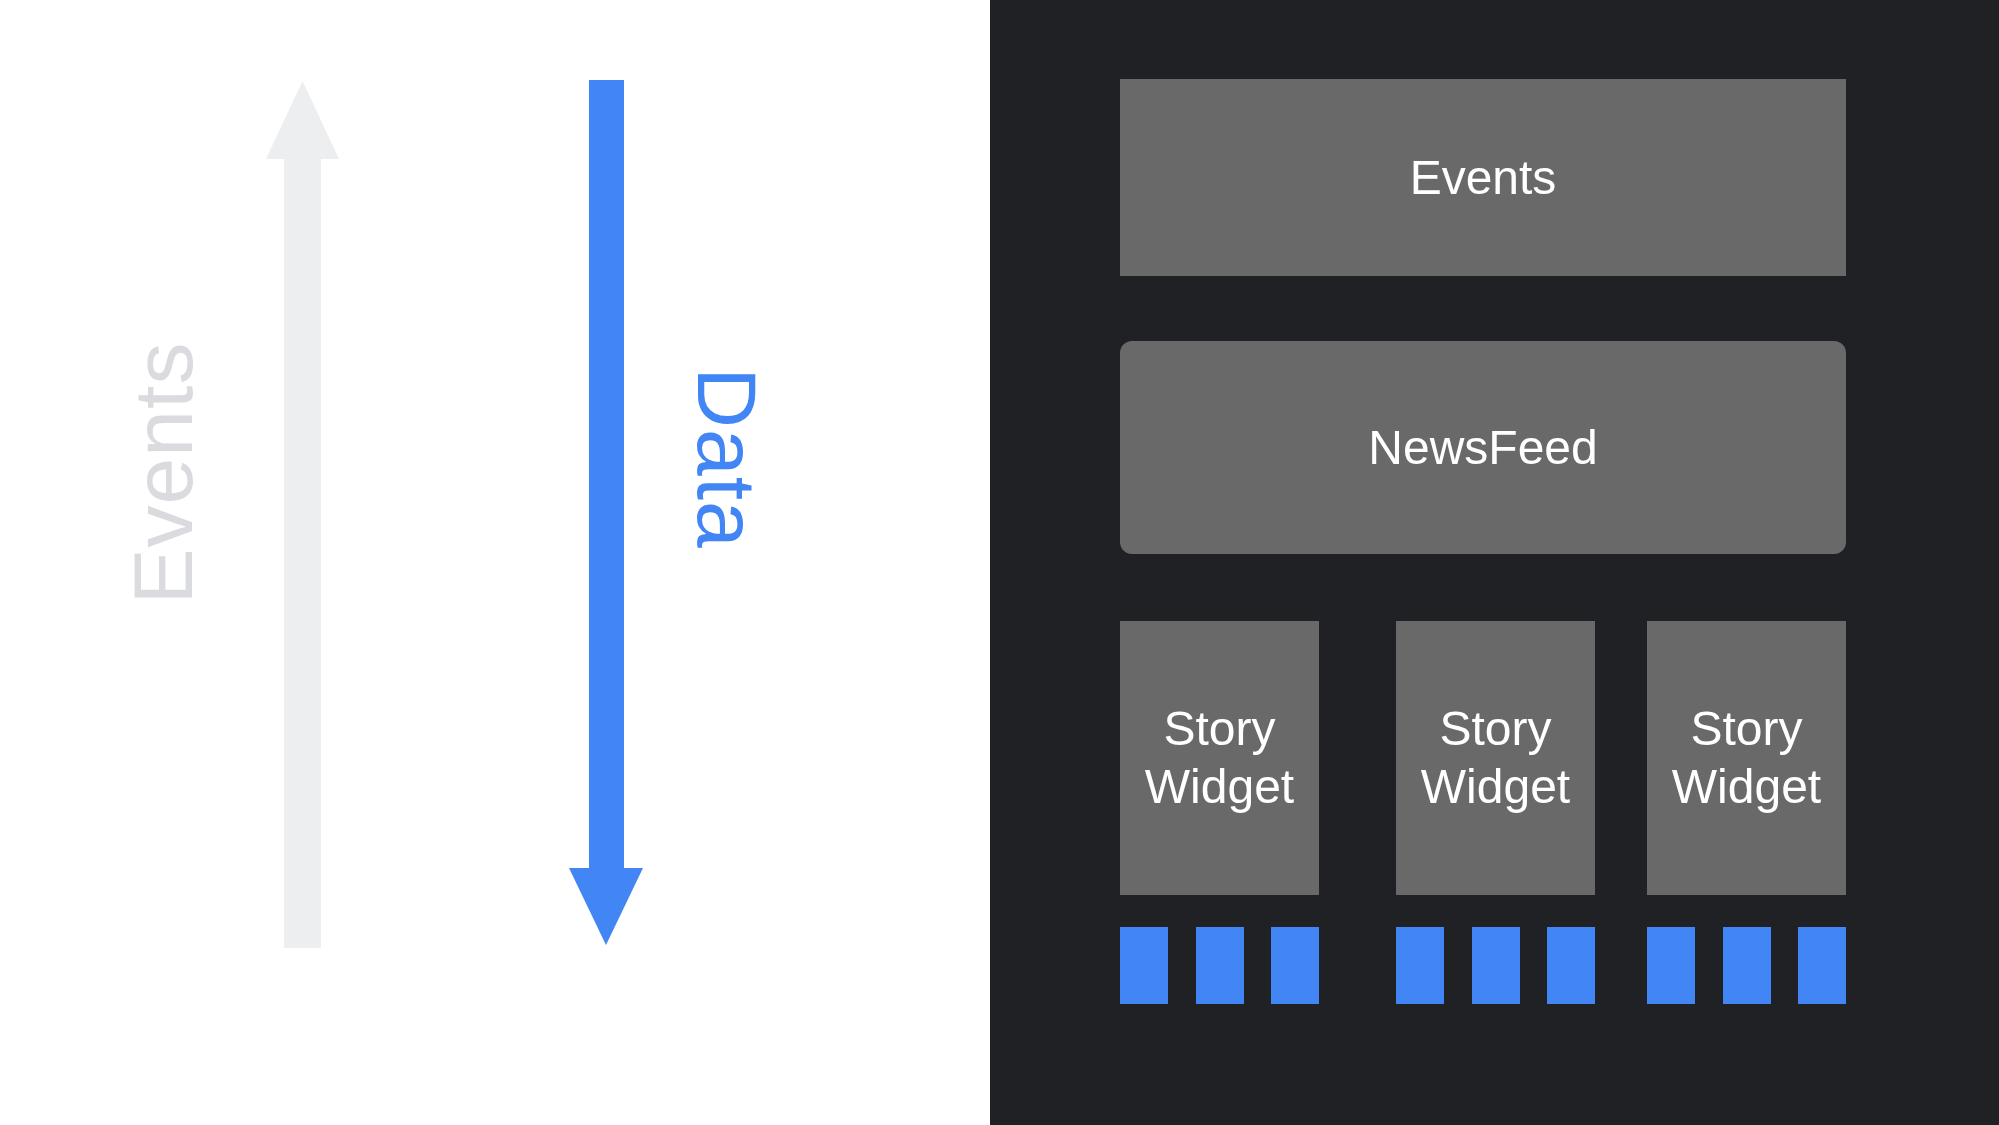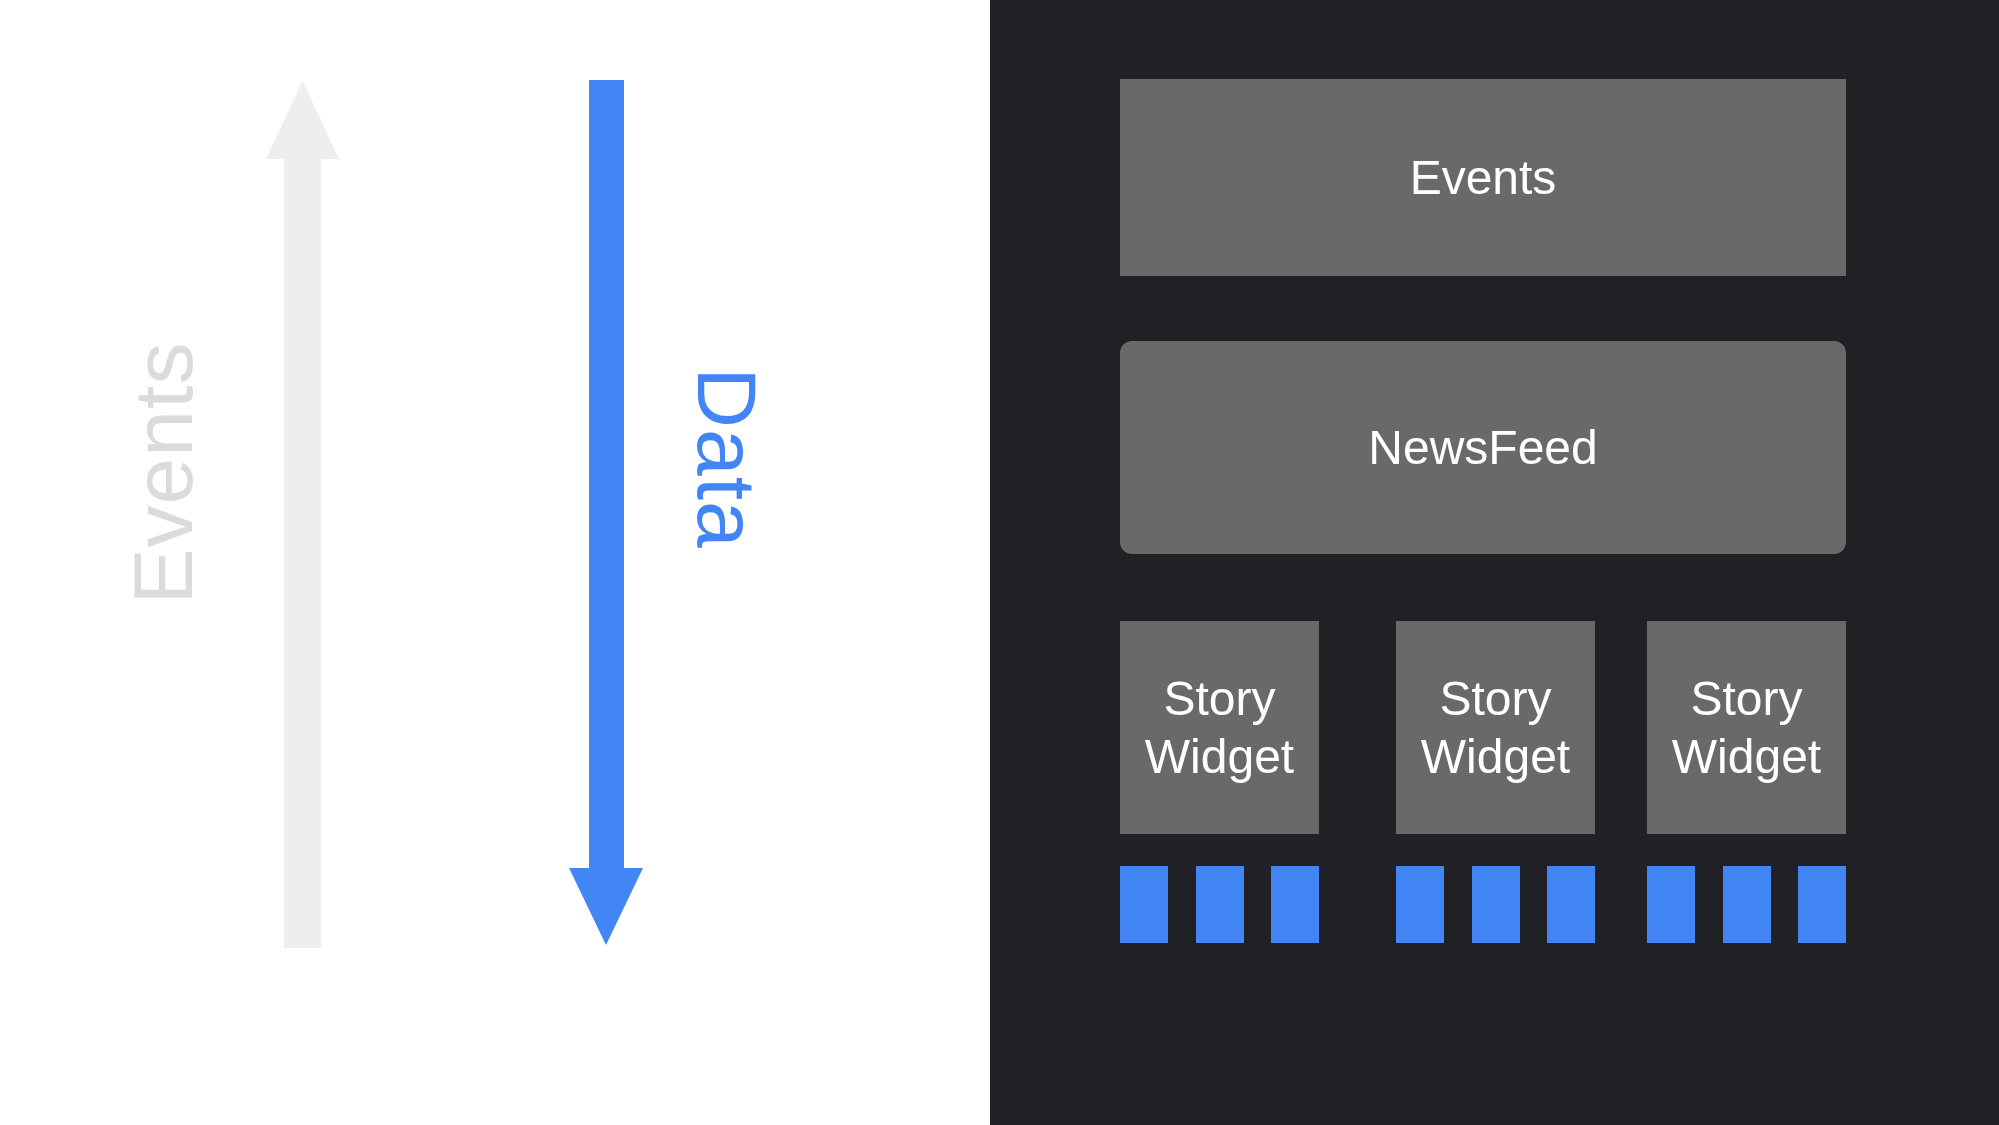--- a/index.html
+++ b/index.html
@@ -57,21 +57,21 @@
     text-align:center;
     font-size:48px;line-height:1.2;
   }
   .screen-box{left:130px;top:79px;width:726px;height:197px;}
   .newsfeed-box{left:130px;top:341px;width:726px;height:213px;border-radius:12px;}
   .story-col{position:absolute;top:621px;width:199px;}
   .story-col-1{left:130px;}
   .story-col-2{left:406px;}
   .story-col-3{left:657px;}
   .story-box{
-    position:relative;left:0;top:0;width:199px;height:213px;
+    position:relative;left:0;top:0;width:199px;height:274px;
   }
   .story-box .wrap-label{display:block;width:170px;margin:0 auto;}
   .blocks-row{
     margin-top:32px;
     display:flex;justify-content:space-between;
     width:199px;height:77px;
   }
   .data-block{
     width:48px;height:77px;
     background:var(--accent-blue);

